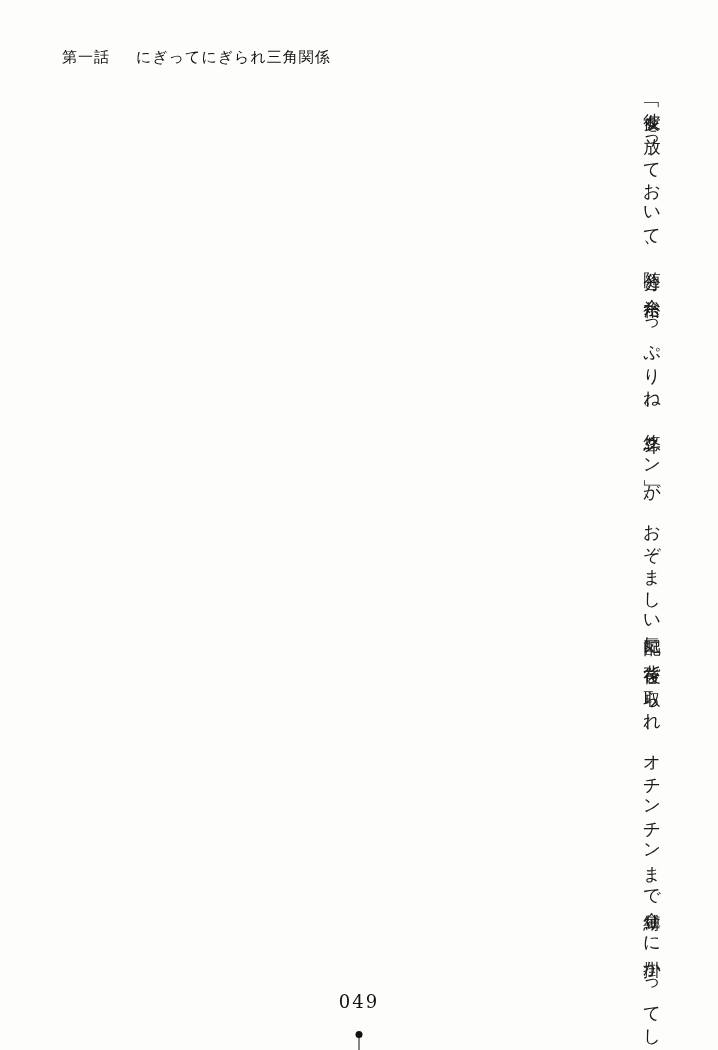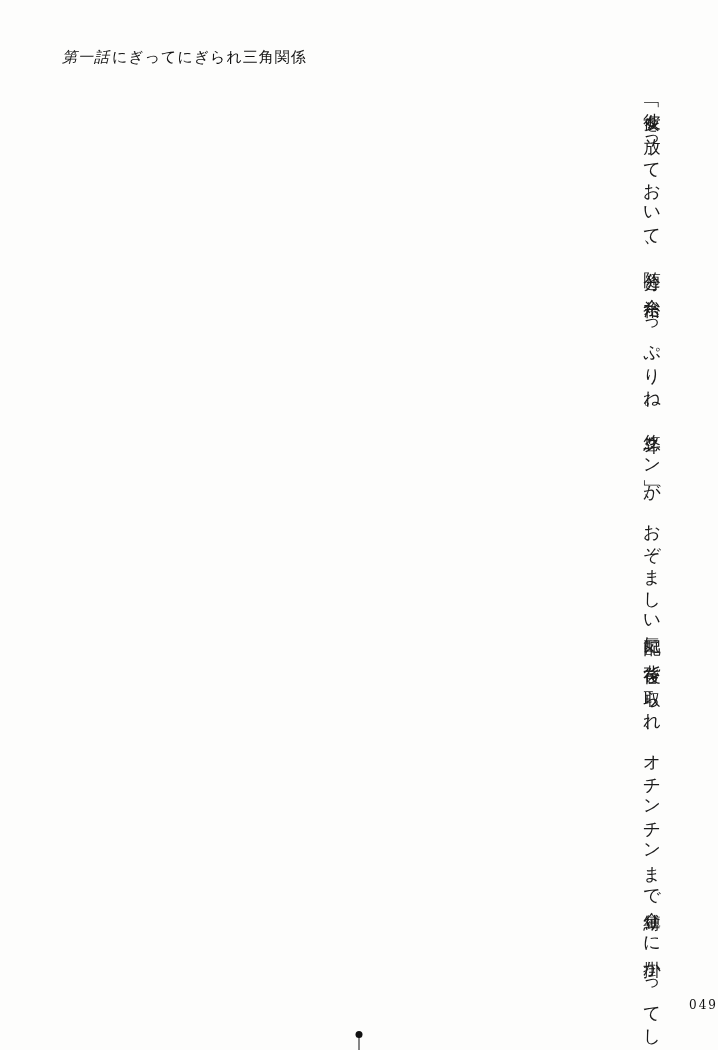--- a/index.html
+++ b/index.html
@@ -26,22 +26,21 @@
   .running-head {
     position: absolute;
     top: 48px;
     left: 62px;
     font-size: 15px;
     letter-spacing: 1px;
     white-space: nowrap;
     color: #111;
   }
   .running-head .num {
-    margin-right: 2px;
-    font-style: italic;
+    margin-right: 26px;
   }
 
   
   .body-text {
     position: absolute;
     top: 96px;
     right: 58px;
     height: 880px;
     display: flex;
     flex-direction: row;
@@ -62,22 +61,22 @@
     margin-left: 5.6px;
     white-space: nowrap;
     overflow: visible;
   }
 
   .page-number {
     position: absolute;
     bottom: 38px;
     left: 0;
     right: 0;
-    text-align: right;
-    font-size: 12px;
+    text-align: center;
+    font-size: 18px;
     letter-spacing: 2px;
     color: #111;
   }
 
   .gutter-mark {
     position: absolute;
     bottom: 12px;
     left: 50%;
     transform: translateX(-50%);
     width: 7px;

